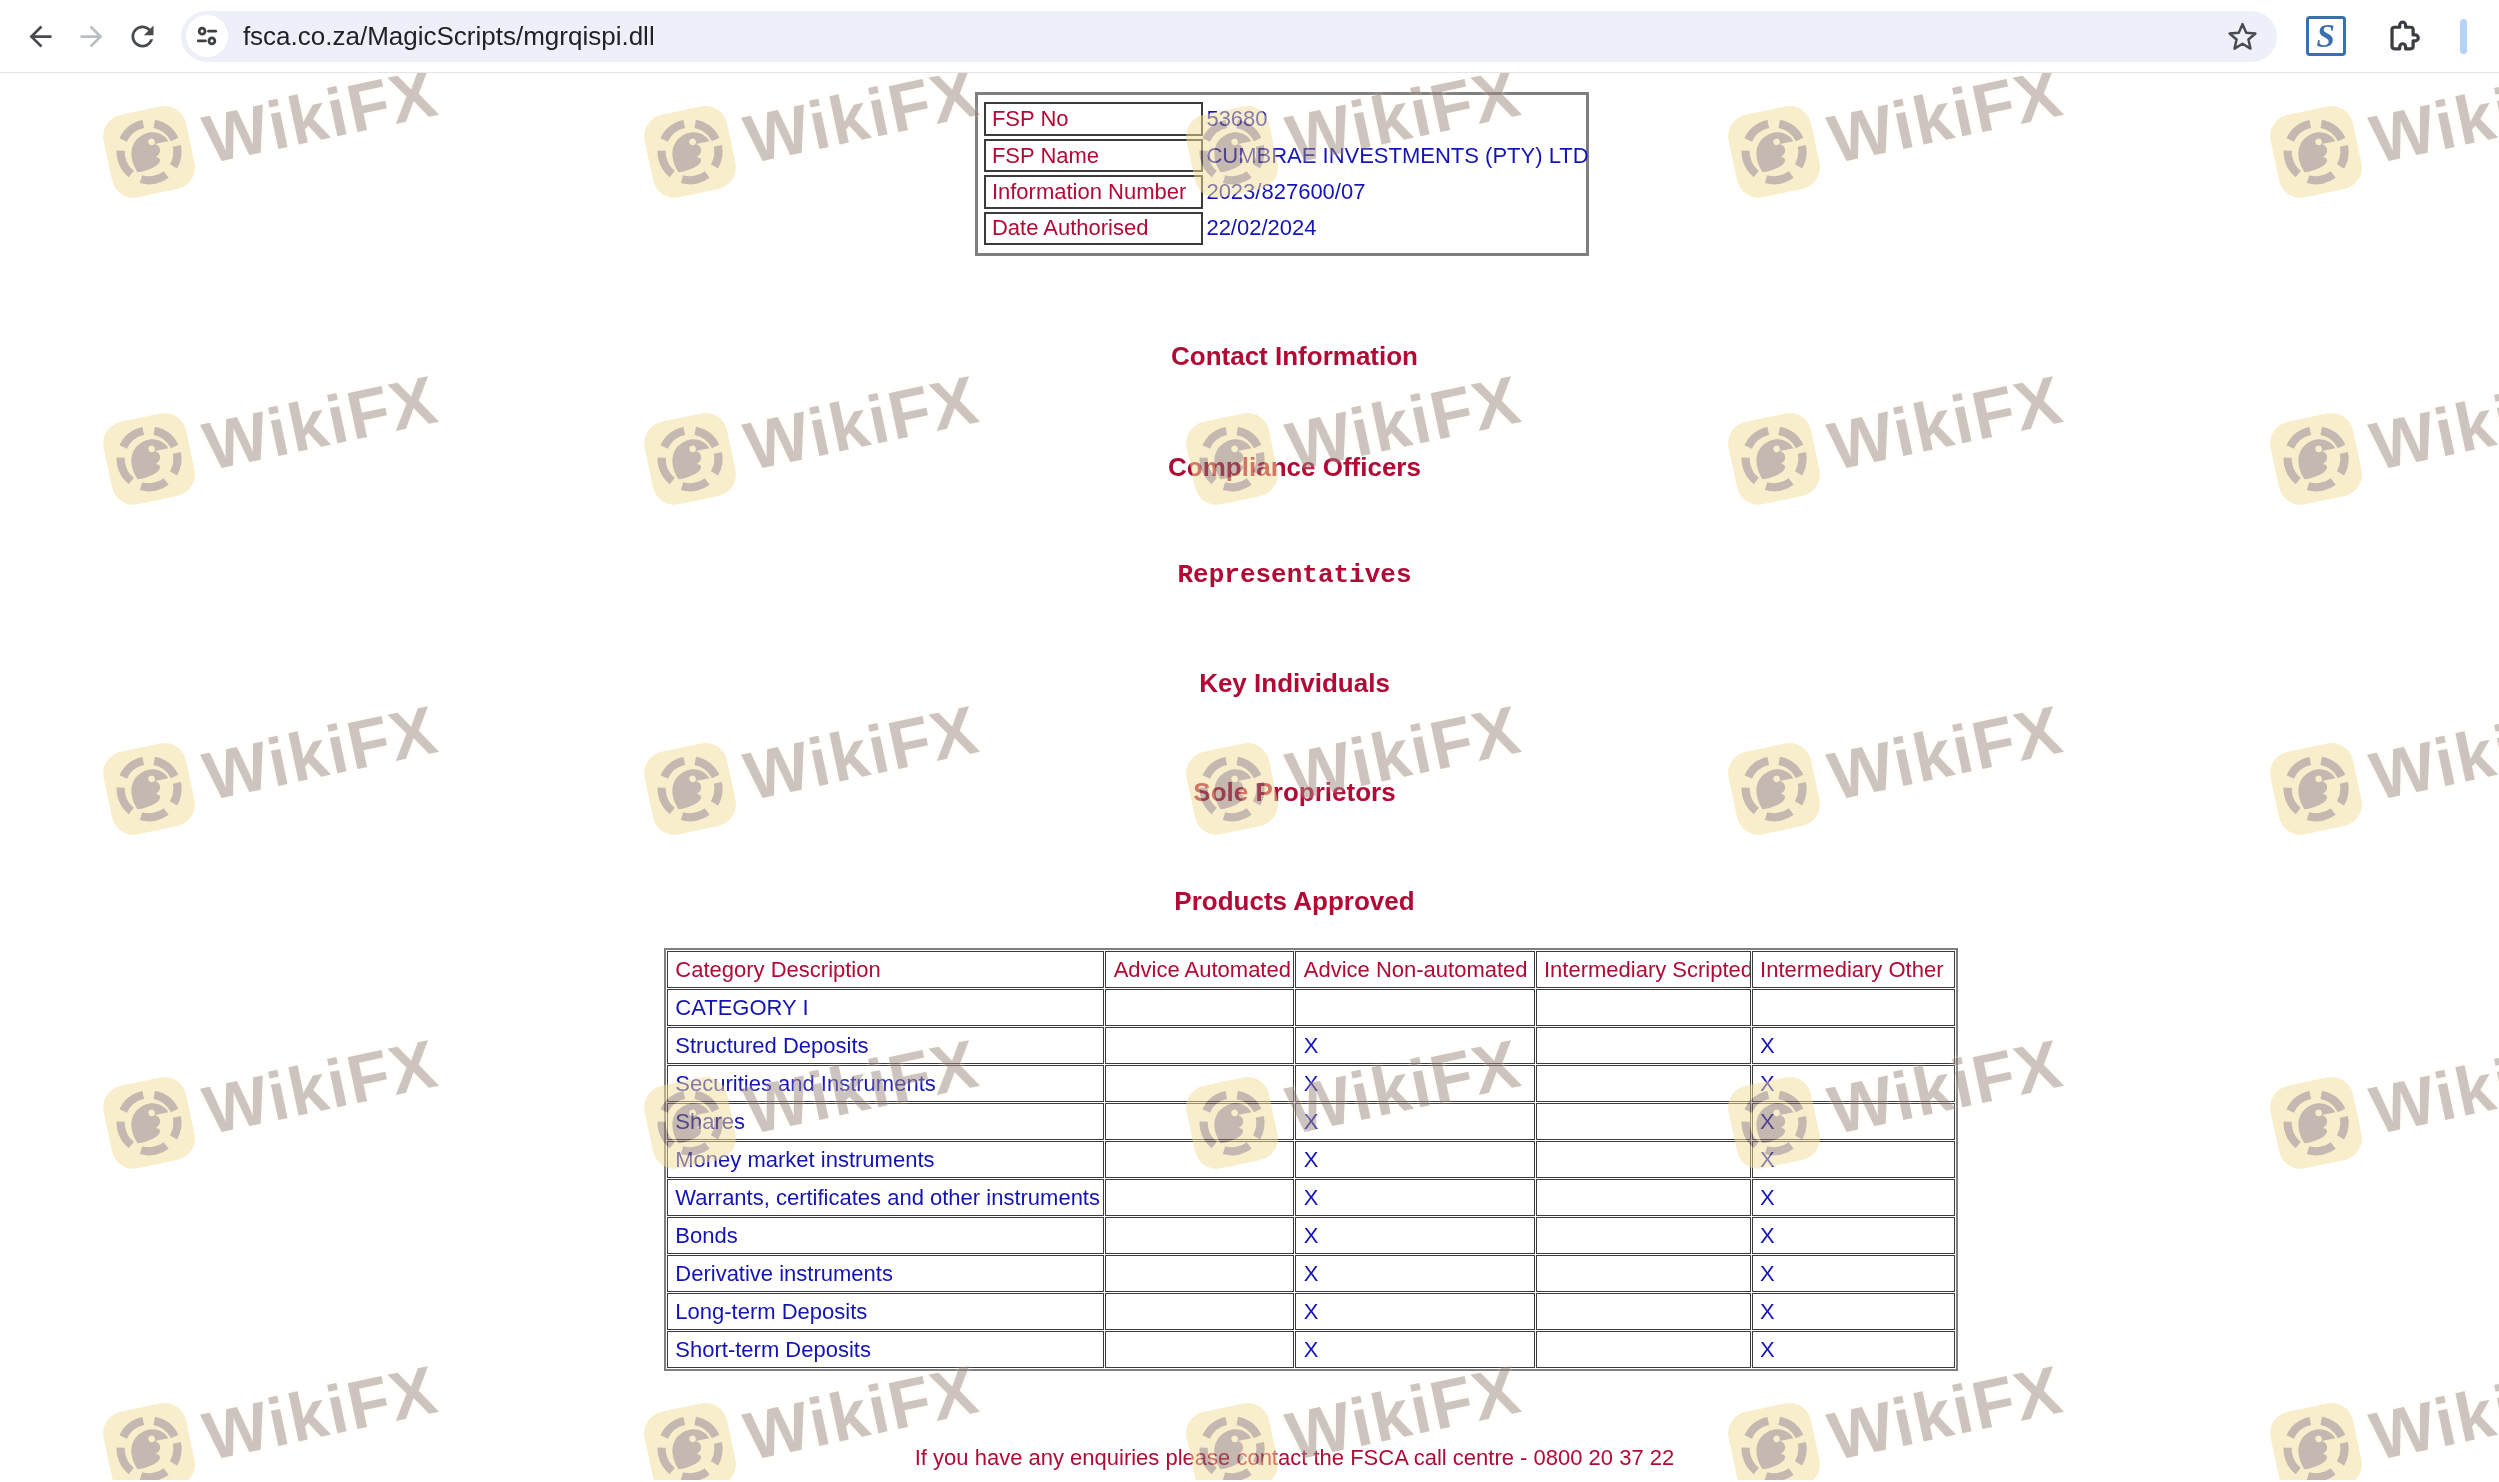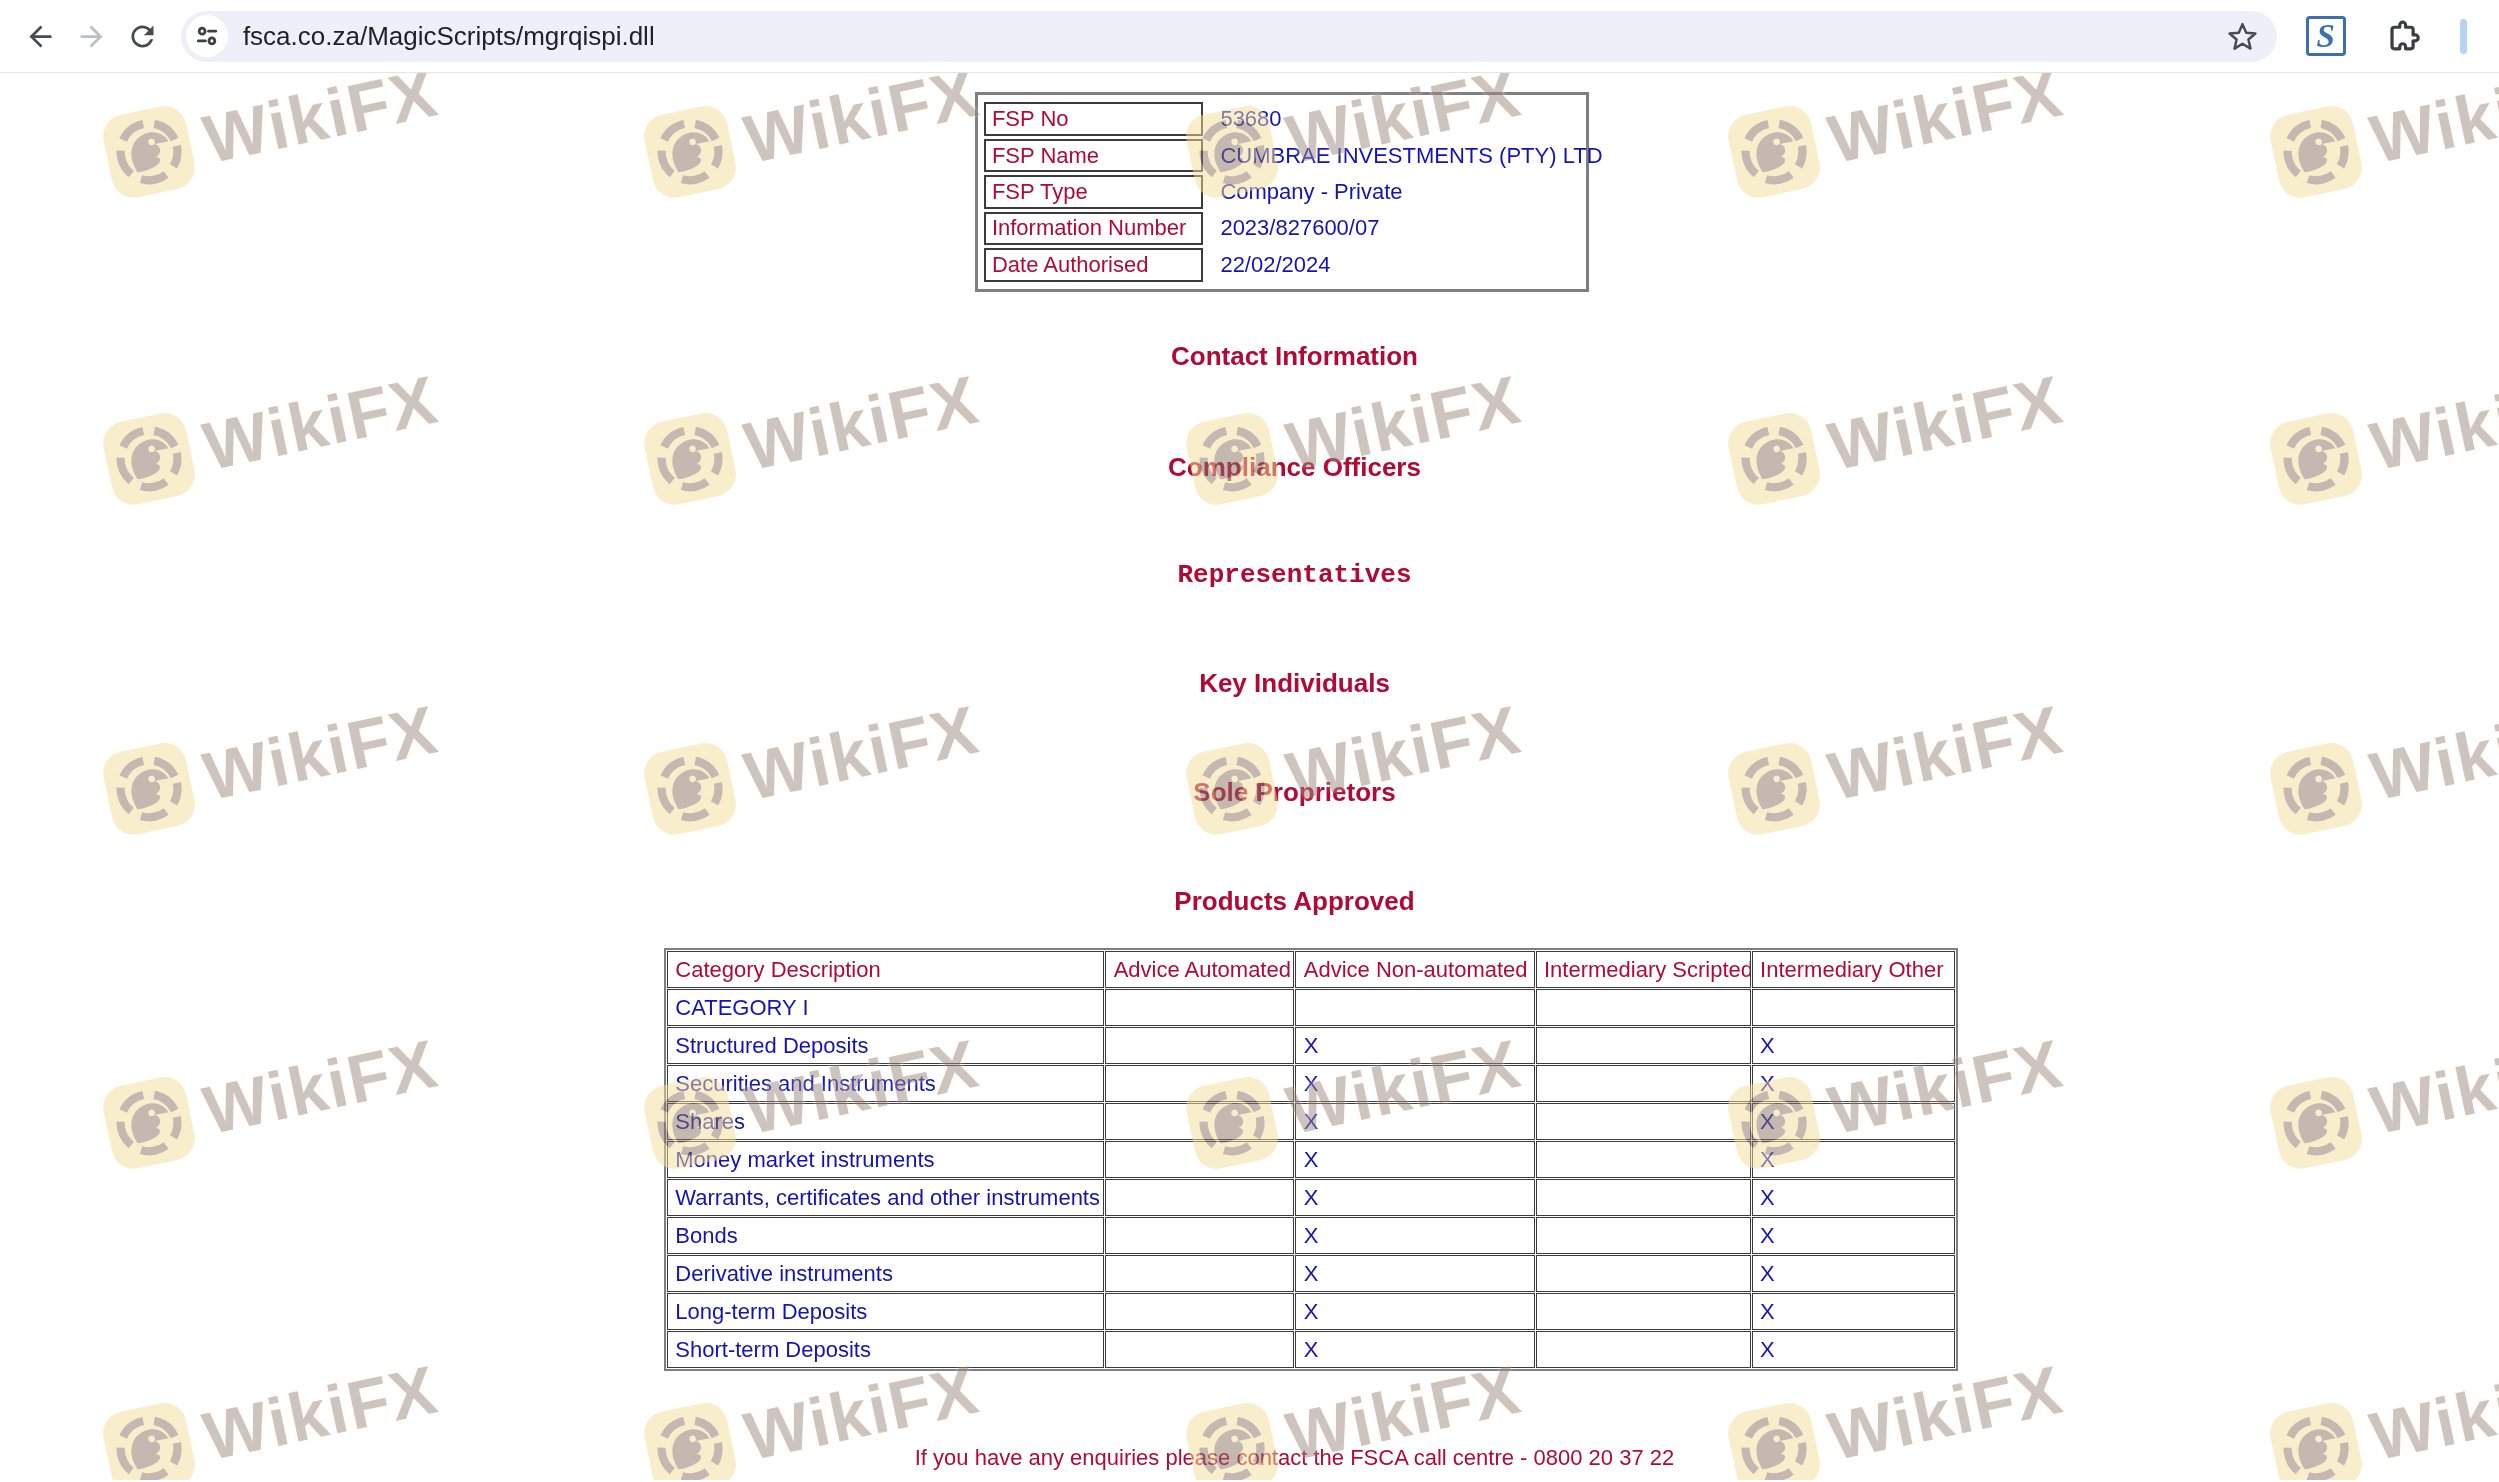--- a/index.html
+++ b/index.html
@@ -45,21 +45,21 @@
   .avatar-sliver{width:7.3px;height:35px;border-radius:3.7px;background:var(--avatar-blue);cursor:pointer;}
   
   .page{position:relative;height:1407px;background:#fff;overflow:hidden;}
   .content{position:absolute;left:647px;top:0;width:1295px;height:100%;z-index:2;}
   
   .fsp-box{position:absolute;left:328px;top:19px;width:614px;border:3.7px solid var(--border-gray);
     padding:4.6px 6.4px;}
   .fsp-row{display:flex;align-items:center;margin:2.8px 0;}
   .fsp-label-box{width:219px;flex:0 0 auto;border:2.8px solid var(--border-dark);
     padding:1.8px 5.5px;font-size:22px;color:var(--heading-red);line-height:26px;background:transparent;}
-  .fsp-value{margin-left:17px;font-size:22px;color:var(--value-blue);white-space:nowrap;}
+  .fsp-value{margin-left:3px;font-size:22px;color:var(--value-blue);white-space:nowrap;}
   
   .sec-heading{position:absolute;left:0;width:100%;text-align:center;font-size:26px;
     font-weight:bold;color:var(--heading-red);line-height:37px;}
   
   .products{position:absolute;left:17px;top:875px;width:1294px;table-layout:fixed;
     border-collapse:separate;border-spacing:1.8px;border:2.8px solid var(--border-gray);}
   .products th,.products td{border:1.8px solid var(--border-dark);height:37px;font-size:22px;
     font-weight:normal;text-align:left;padding:1.8px 7.3px;white-space:nowrap;overflow:hidden;
     background:transparent;vertical-align:middle;}
   .products th{color:var(--heading-red);}
@@ -138,24 +138,20 @@
       <div id="fsp-rows">
           <div class="fsp-row">
             <div class="fsp-label-box">FSP No</div>
             <div class="fsp-value">53680</div>
           </div>
           <div class="fsp-row">
             <div class="fsp-label-box">FSP Name</div>
             <div class="fsp-value">CUMBRAE INVESTMENTS (PTY) LTD</div>
           </div>
           <div class="fsp-row">
-            <div class="fsp-label-box">FSP Type</div>
-            <div class="fsp-value">Company - Private</div>
-          </div>
-          <div class="fsp-row">
             <div class="fsp-label-box">Information Number</div>
             <div class="fsp-value">2023/827600/07</div>
           </div>
           <div class="fsp-row">
             <div class="fsp-label-box">Date Authorised</div>
             <div class="fsp-value">22/02/2024</div>
           </div>
         </div>
     </div>
 

